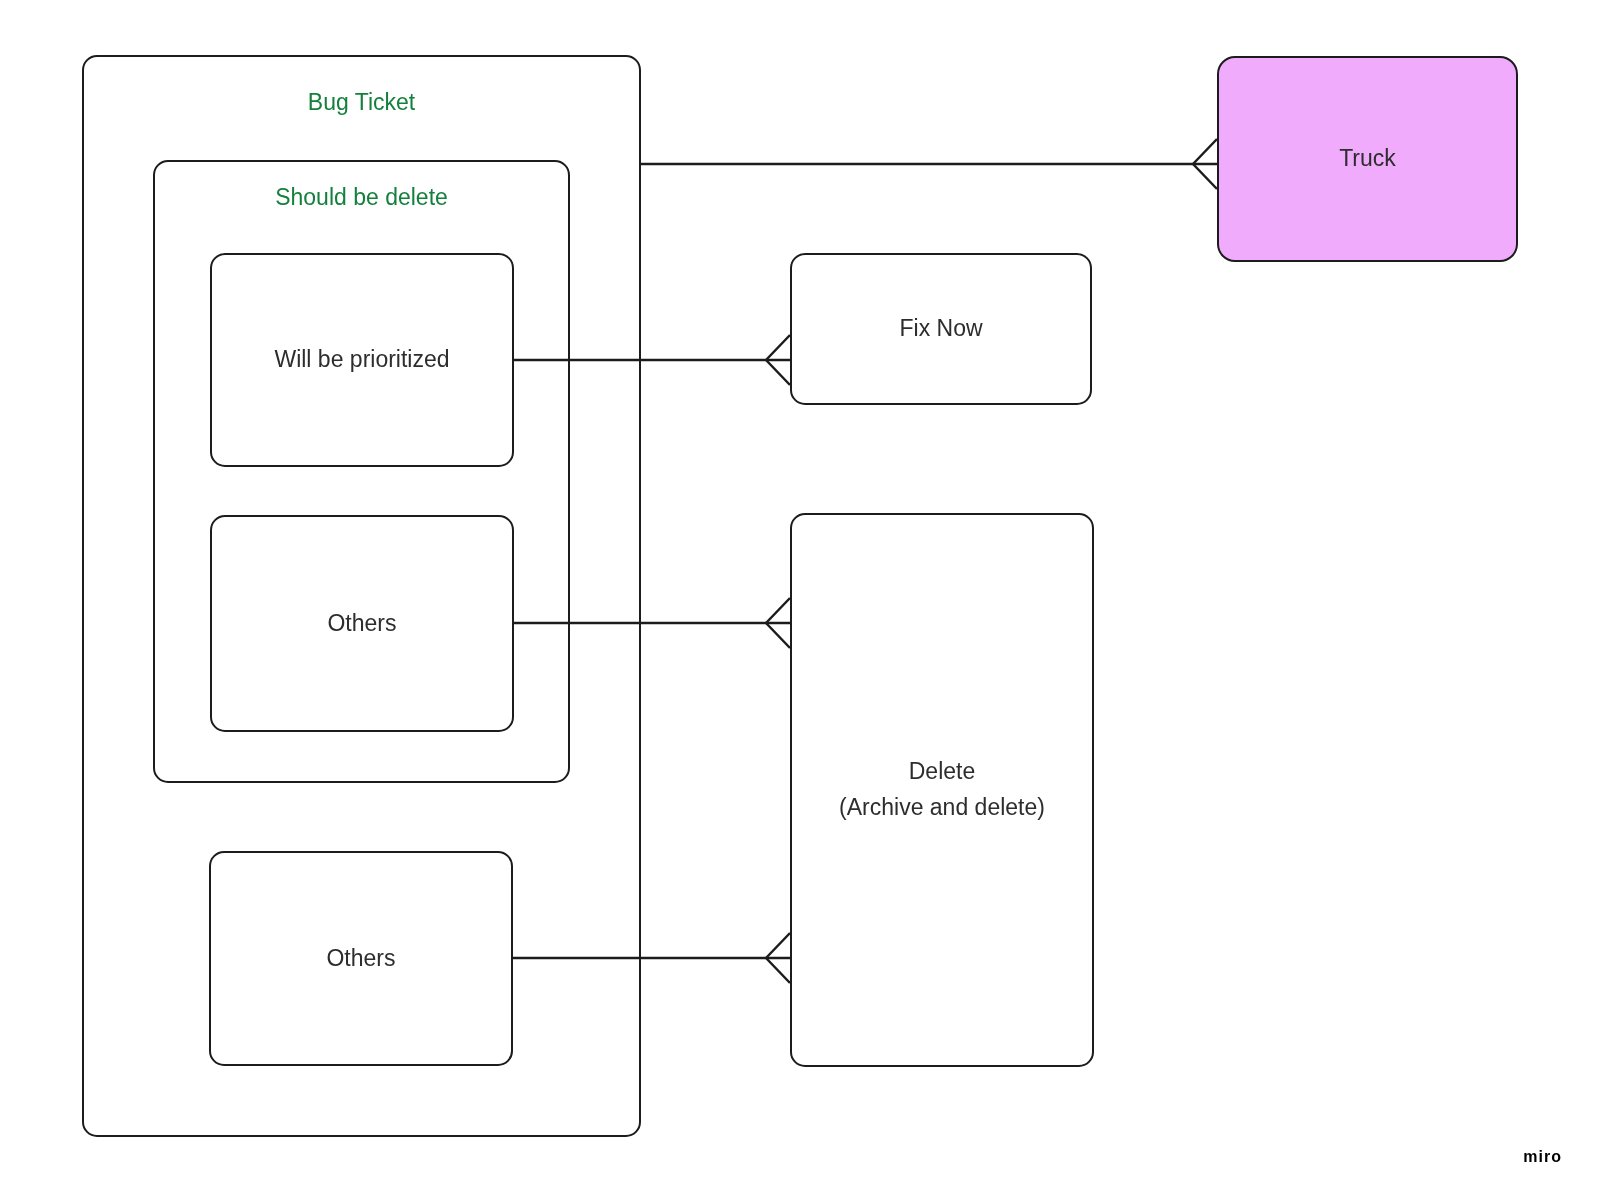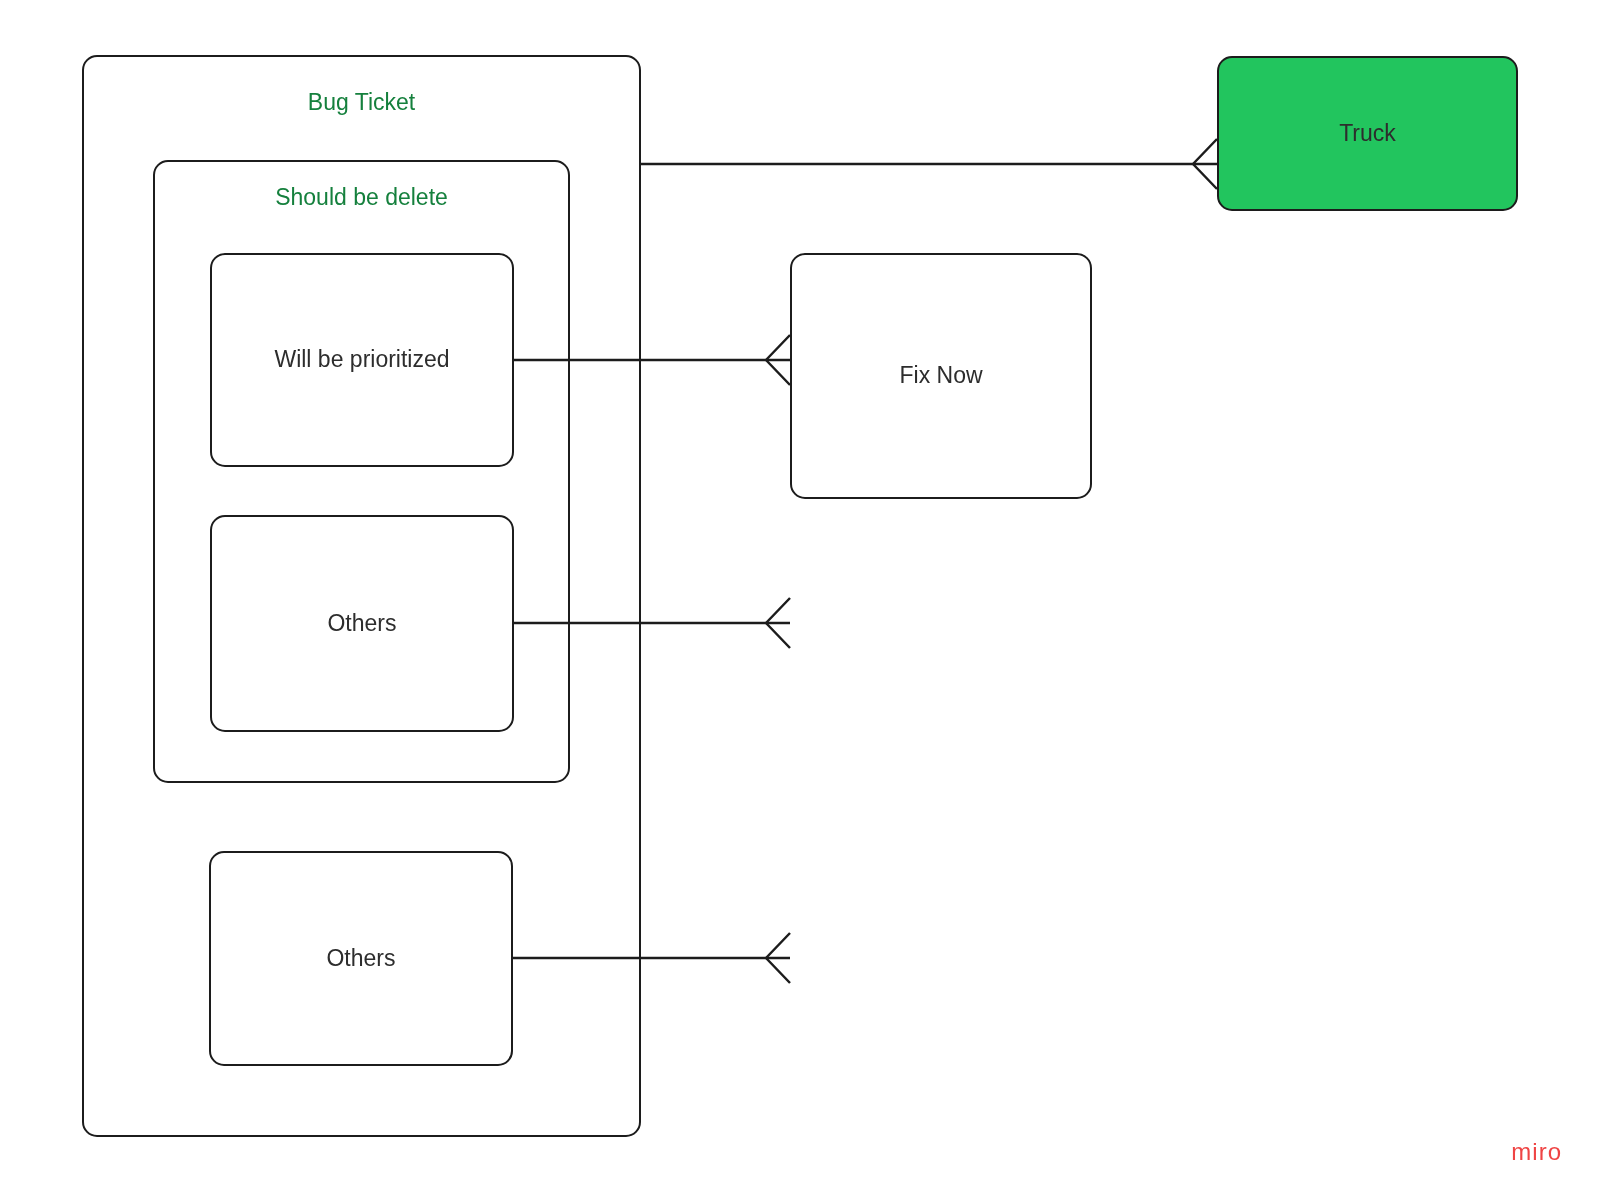--- a/index.html
+++ b/index.html
@@ -45,24 +45,24 @@
   }
   .edges path {
     stroke: #1c1c1c;
     stroke-width: 2.5;
     fill: none;
   }
   .watermark {
     position: absolute;
     right: 38px;
     bottom: 32px;
-    font-size: 24px;
-    font-weight: 400;
+    font-size: 16px;
+    font-weight: 700;
     letter-spacing: 1px;
-    color: #ef4444;
+    color: #000000;
   }
 </style>
 </head>
 <body>
 
 <div class="canvas">
 
   <div class="shape" style="left:82px; top:55px; width:559px; height:1082px;">
     <div class="group-label" style="top:32px;">Bug Ticket</div>
   </div>
@@ -76,26 +76,32 @@
   </div>
 
   <div class="shape node" style="left:210px; top:515px; width:304px; height:217px;">
     <span>Others</span>
   </div>
 
   <div class="shape node" style="left:209px; top:851px; width:304px; height:215px;">
     <span>Others</span>
   </div>
 
-  <div class="shape node" style="left:790px; top:253px; width:302px; height:246px;justify-content:center;">
+  <div class="shape node" style="left:790px; top:253px; width:302px; height:152px;justify-content:center;">
     <span>Fix Now</span>
   </div>
 
+  <div class="shape node" style="left:790px; top:513px; width:304px; height:554px;">
+    <span>
+      <span style="display:block;">Delete</span>
+      <span style="display:block;">(Archive and delete)</span>
+    </span>
+  </div>
 
-  <div class="shape node" style="left:1217px; top:56px; width:301px; height:155px; background:#22c55e;">
+  <div class="shape node" style="left:1217px; top:56px; width:301px; height:206px; background:#f0abfc;border-radius:18px;">
     <span>Truck</span>
   </div>
 
   <svg class="edges" viewBox="0 0 1600 1198" xmlns="http://www.w3.org/2000/svg">
     <g>
       <path d="M641 164 H1217"></path>
       <path d="M1193 164 L1217 139 M1193 164 L1217 189"></path>
     </g>
     <g>
       <path d="M514 360 H790"></path>

